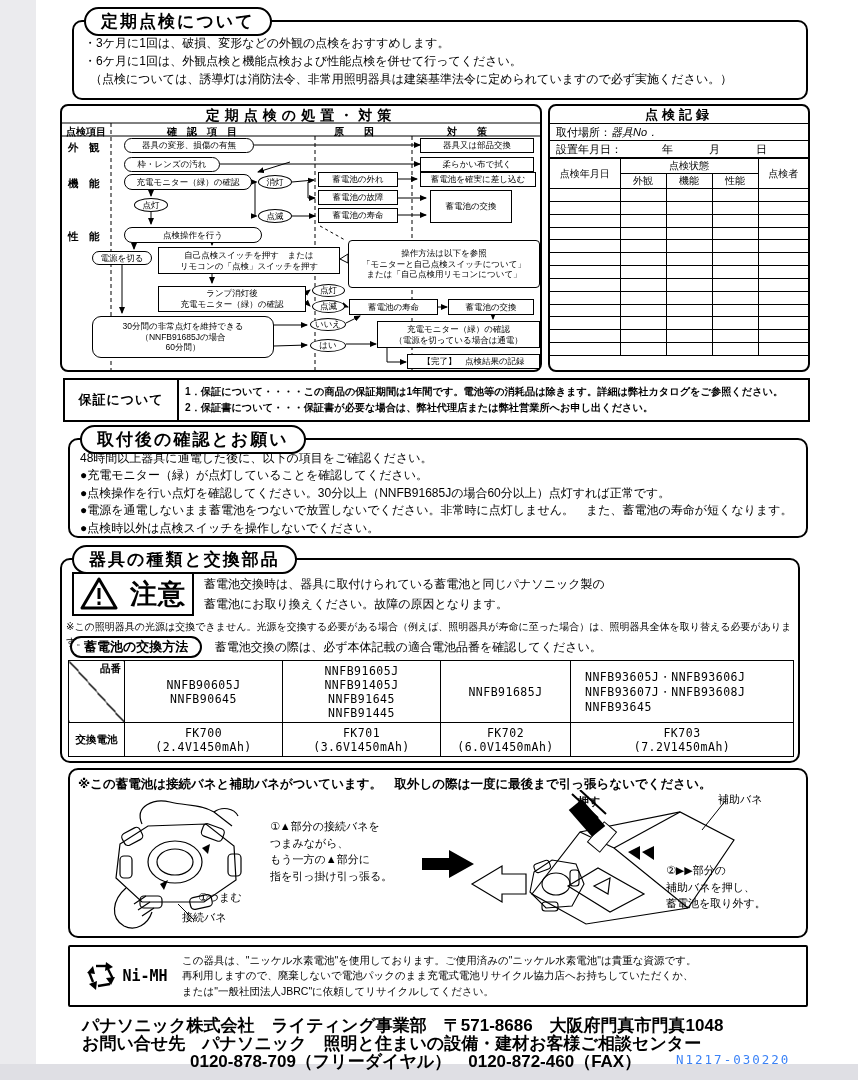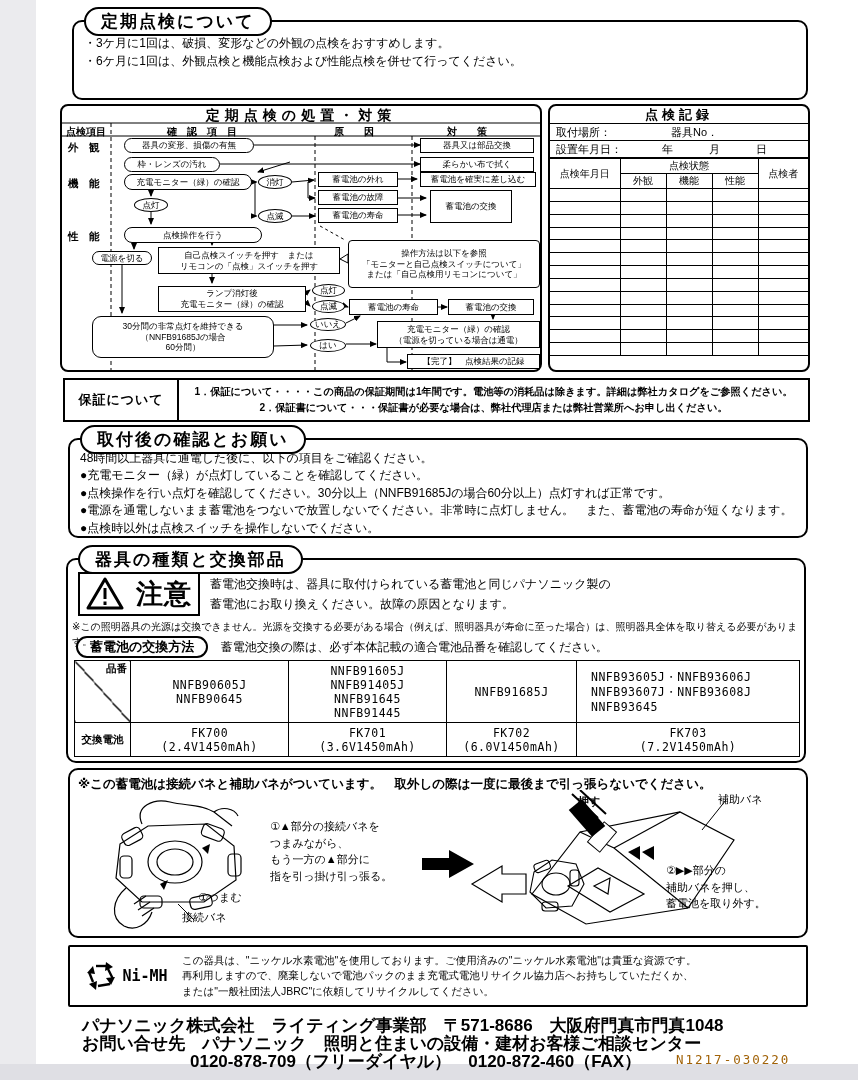--- a/index.html
+++ b/index.html
@@ -25,55 +25,56 @@
   .record-title{height:17px;border-bottom:1px solid #000;text-align:center;font-size:13px;font-weight:bold;letter-spacing:4px;}
   .record-info{height:17px;border-bottom:1px solid #000;font-size:11px;display:flex;align-items:center;padding:0 6px;box-sizing:border-box;}
   .record-table{border-collapse:collapse;width:100%;height:198px;table-layout:fixed;}
   .record-table td{border:1px solid #000;font-size:10px;text-align:center;padding:0;}
   .record-table tr.hdr td{height:13px;}
   .record-table td.noborder-l{border-left:none;}
   .record-table td.noborder-r{border-right:none;}
   
   .warranty{position:absolute;border:2px solid #000;background:#fff;display:flex;box-sizing:border-box;}
   .warranty-label{width:112px;border-right:2px solid #000;display:flex;align-items:center;justify-content:center;font-size:13px;letter-spacing:1px;}
-  .warranty-body{flex:1;padding:4px 6px;font-size:10.2px;line-height:1.55;text-align:center;}
+  .warranty-body{flex:1;padding:4px 6px;font-size:10.2px;line-height:1.55;}
   
   .caution-box{position:absolute;border:2px solid #000;display:flex;align-items:center;justify-content:center;gap:12px;box-sizing:border-box;}
   .caution-word{font-size:27px;font-weight:bold;letter-spacing:1px;}
   
   .parts-table{border-collapse:collapse;table-layout:fixed;font-size:11.5px;padding-left:26px;}
   .parts-table td{border:1.5px solid #000;text-align:center;vertical-align:middle;padding:1px 2px;}
   .mono{font-family:"DejaVu Sans Mono","Liberation Mono",monospace;letter-spacing:0.5px;}
   .diag{background:linear-gradient(to top right,#fff 49.2%,#000 49.2%,#000 50.8%,#fff 50.8%);position:relative;}
   .diag span{position:absolute;top:1px;right:3px;font-size:10.5px;font-weight:bold;}
   .parts-rowlabel{font-size:10.5px;font-weight:bold;}
   
   .rm-label{position:absolute;font-size:11px;white-space:nowrap;z-index:2;}
   .rm-text{position:absolute;font-size:11px;line-height:1.5;white-space:pre-line;z-index:2;}
   .sketch{position:absolute;z-index:1;}
   
   .recycle-box{position:absolute;border:2px solid #000;background:#fff;display:flex;align-items:center;box-sizing:border-box;border-radius:2px;}
   .nimh{font-size:15px;font-family:"DejaVu Sans Mono","Liberation Mono",monospace;font-weight:bold;margin-left:4px;}
   
   .foot-line{position:absolute;font-weight:bold;font-size:17px;white-space:nowrap;}
-  .foot-code{position:absolute;font-size:12.5px;letter-spacing:2px;color:#a16207;font-family:"DejaVu Sans Mono","Liberation Mono",monospace;}
+  .foot-code{position:absolute;font-size:12.5px;letter-spacing:2px;color:#3b82f6;font-family:"DejaVu Sans Mono","Liberation Mono",monospace;}
 </style>
 </head>
 <body>
 
 <div class="strip-left"></div>
 <div class="strip-bottom"></div>
 
 <div class="page">
 
   <div class="box" style="left:12px;top:20px;width:736px;height:80px;">
     <div class="sec-pill">定期点検について</div>
     <div class="txt12" style="padding:12px 8px 0 10px;">
       <div>・3ケ月に1回は、破損、変形などの外観の点検をおすすめします。</div>
       <div>・6ケ月に1回は、外観点検と機能点検および性能点検を併せて行ってください。</div>
+      <div style="padding-left:6px;">（点検については、誘導灯は消防法令、非常用照明器具は建築基準法令に定められていますので必ず実施ください。）</div>
     </div>
   </div>
 
   <div class="box" style="left:0px;top:104px;width:482px;height:268px;border-radius:8px;">
     <div class="fc-title">定期点検の処置・対策</div>
     <svg class="fc-lines" width="478" height="264" viewBox="0 0 478 264">
       <defs>
         <marker id="ar" markerWidth="7" markerHeight="6" refX="6" refY="3" orient="auto">
             <path d="M0,0L7,3L0,6Z" fill="#000"></path>
           </marker>
@@ -156,21 +157,21 @@
     <div class="fc-node fc-oval" style="left:248px;top:233px;width:36px;height:13px;">はい</div>
     <div class="fc-node" style="left:315px;top:215px;width:163px;height:27px;">充電モニター（緑）の確認
 （電源を切っている場合は通電）</div>
     <div class="fc-node" style="left:345px;top:248px;width:133px;height:15px;">【完了】　点検結果の記録</div>
   </div>
 
   <div class="box" style="left:488px;top:104px;width:262px;height:268px;border-radius:8px;overflow:hidden;">
     <div class="record-title">点検記録</div>
     <div class="record-info">
       <span>取付場所：</span>
-      <span style="margin-left:60px;">器具No．</span>
+      <span style="font-style:italic;">器具No．</span>
     </div>
     <div class="record-info">
       <span>設置年月日：</span>
       <span style="margin-left:40px;">年</span>
       <span style="margin-left:36px;">月</span>
       <span style="margin-left:36px;">日</span>
     </div>
     <table class="record-table">
       <colgroup>
           <col style="width:70px">
@@ -297,21 +298,21 @@
     <div class="sec-pill">取付後の確認とお願い</div>
     <div class="txt12" style="padding:10px 8px 0 10px;line-height:1.45;">
       <div>48時間以上器具に通電した後に、以下の項目をご確認ください。</div>
       <div>●充電モニター（緑）が点灯していることを確認してください。</div>
       <div>●点検操作を行い点灯を確認してください。30分以上（NNFB91685Jの場合60分以上）点灯すれば正常です。</div>
       <div>●電源を通電しないまま蓄電池をつないで放置しないでください。非常時に点灯しません。　また、蓄電池の寿命が短くなります。</div>
       <div>●点検時以外は点検スイッチを操作しないでください。</div>
     </div>
   </div>
 
-  <div class="box" style="left:6px;top:558px;width:740px;height:205px;">
+  <div class="box" style="left:0;top:558px;width:740px;height:205px;">
     <div class="sec-pill">器具の種類と交換部品</div>
     <div class="caution-box" style="left:10px;top:12px;width:122px;height:44px;">
       <svg width="38" height="34" viewBox="0 0 38 34">
         <polygon points="19,2 36,31 2,31" fill="none" stroke="#000" stroke-width="3" stroke-linejoin="round"></polygon>
         <rect x="17.5" y="11" width="3" height="11" fill="#000"></rect>
         <rect x="17.5" y="24.5" width="3" height="3.5" fill="#000"></rect>
       </svg>
       <span class="caution-word">注意</span>
     </div>
     <div class="pre txt12" style="position:absolute;left:142px;top:14px;line-height:1.7;">蓄電池交換時は、器具に取付けられている蓄電池と同じパナソニック製の

